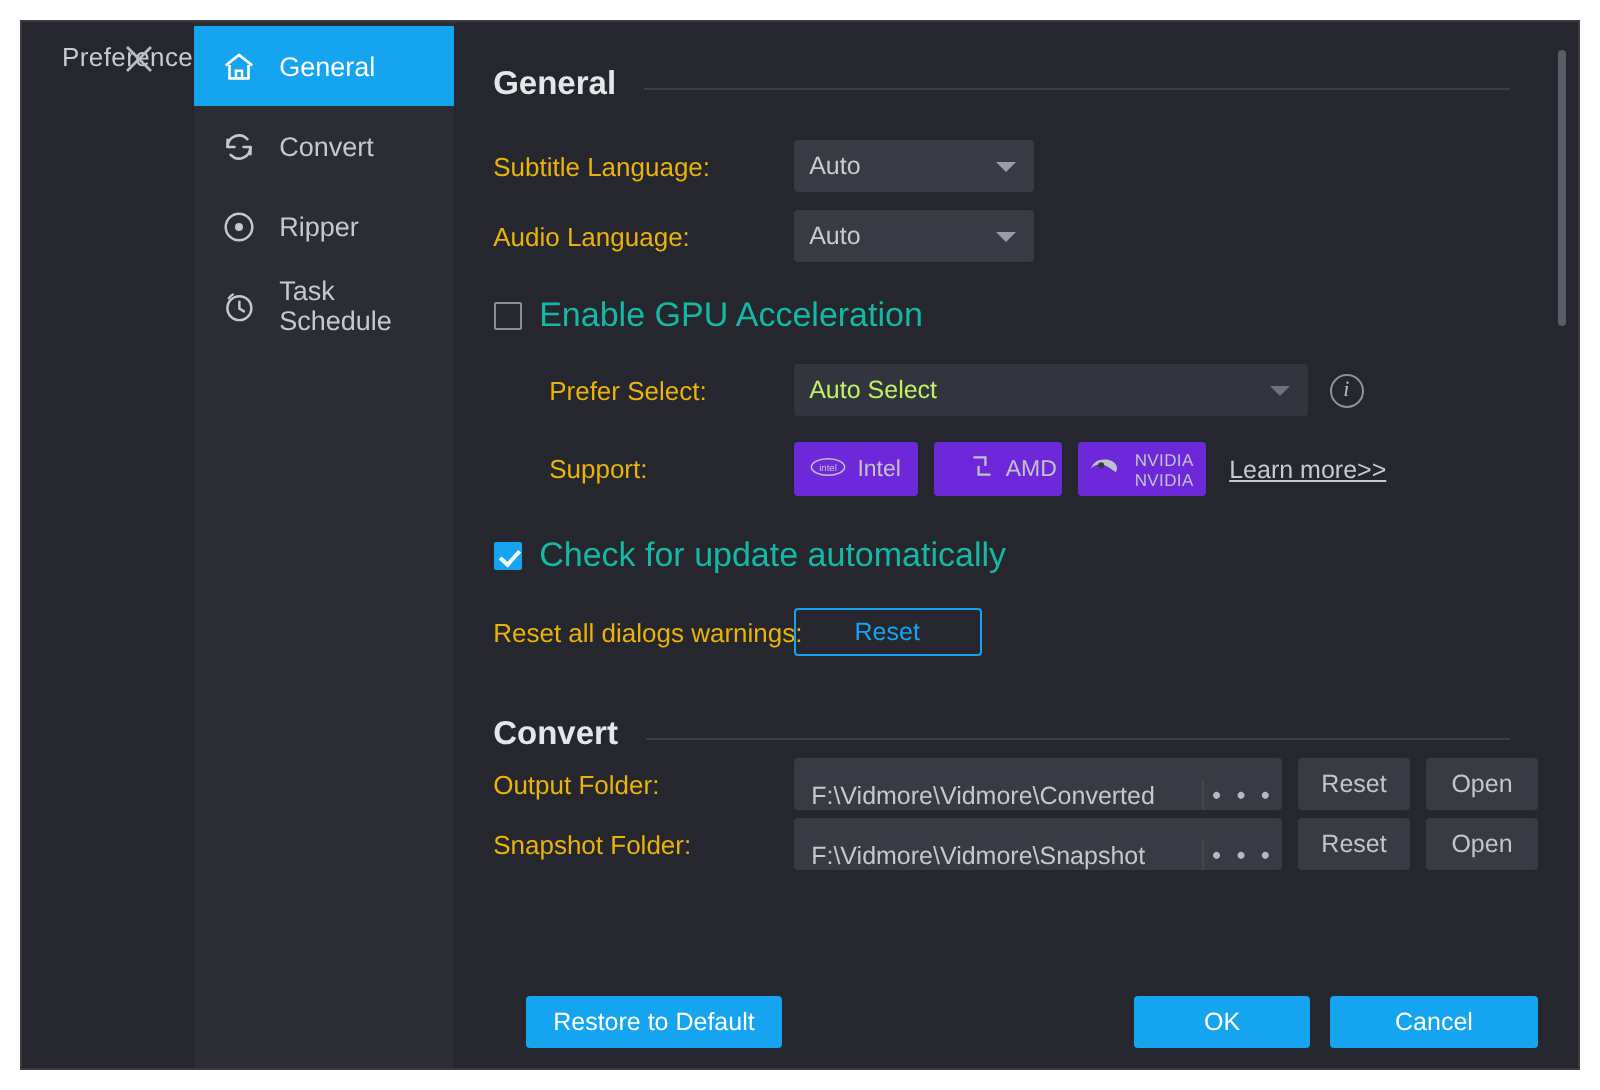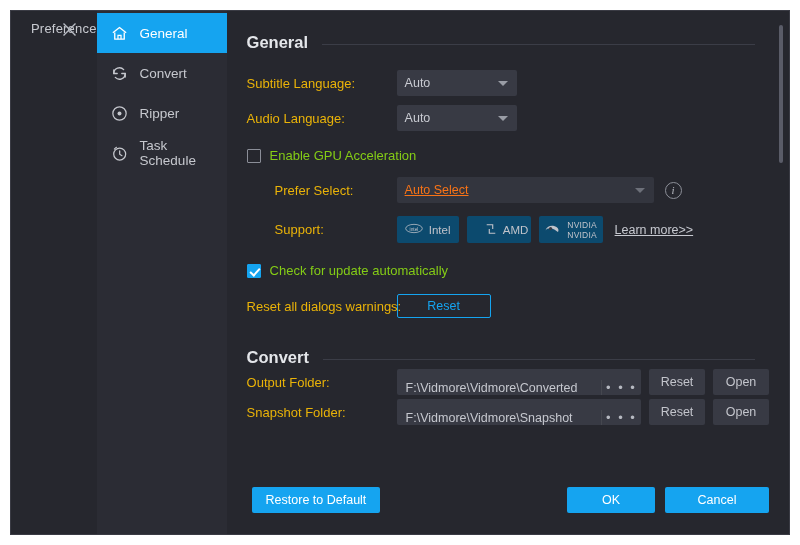--- a/index.html
+++ b/index.html
@@ -150,21 +150,21 @@
     border-radius: 2px;
     display: flex;
     align-items: center;
     padding: 0 8px;
     color: #c9cbd2;
     font-size: 12.5px;
     cursor: pointer;
     position: relative;
     user-select: none;
   }
-  .combo.disabled { color: #f97316; background:#33353e;text-decoration:underline; }
+  .combo.disabled { color: #bef264; background:#33353e; }
   .combo .caret {
     position: absolute;
     right: 9px; top: 50%;
     margin-top: -2px;
     width: 0; height: 0;
     border-left: 5px solid transparent;
     border-right: 5px solid transparent;
     border-top: 5px solid #9a9da6;
   }
   .combo.disabled .caret { border-top-color:#6d7079; }
@@ -187,30 +187,30 @@
   .cbx.checked::after {
     content: "";
     position: absolute;
     left: 4px; top: 1px;
     width: 4px; height: 8px;
     border: solid #fff;
     border-width: 0 2px 2px 0;
     transform: rotate(42deg);
   }
   .cbx-label {
-    color: #84cc16;
-    font-size: 13px;
+    color: #14b8a6;
+    font-size: 17px;
     cursor: pointer;
   }
 
   
   .chip {
     height: 27px;
     min-width: 62px;
-    background: #0c4a6e;
+    background: #6d28d9;
     border-radius: 2px;
     display: flex;
     align-items: center;
     justify-content: center;
     gap: 6px;
     padding: 0 8px;
     color: #c1c3ca;
     font-size: 11.5px;
     cursor: pointer;
   }
@@ -294,24 +294,25 @@
     border-radius: 2px;
     color: #c3c5cc;
     font-size: 12.5px;
     display: flex; align-items: center; justify-content: center;
     cursor: pointer;
   }
 
   
   #footer {
     position: absolute;
-    left: 5px; right: 0; bottom: 0;
+    left: 16px; right: 0; bottom: 0;
     height: 47px;
     background: #26272e;
     display: flex;
+    align-items: center;
     padding: 0 20px;
   }
   .btn-fill {
     height: 26px;
     background: #15a4f0;
     border: none;
     border-radius: 2px;
     color: #ffffff;
     font-size: 12.5px;
     font-family: "Liberation Sans", sans-serif;

